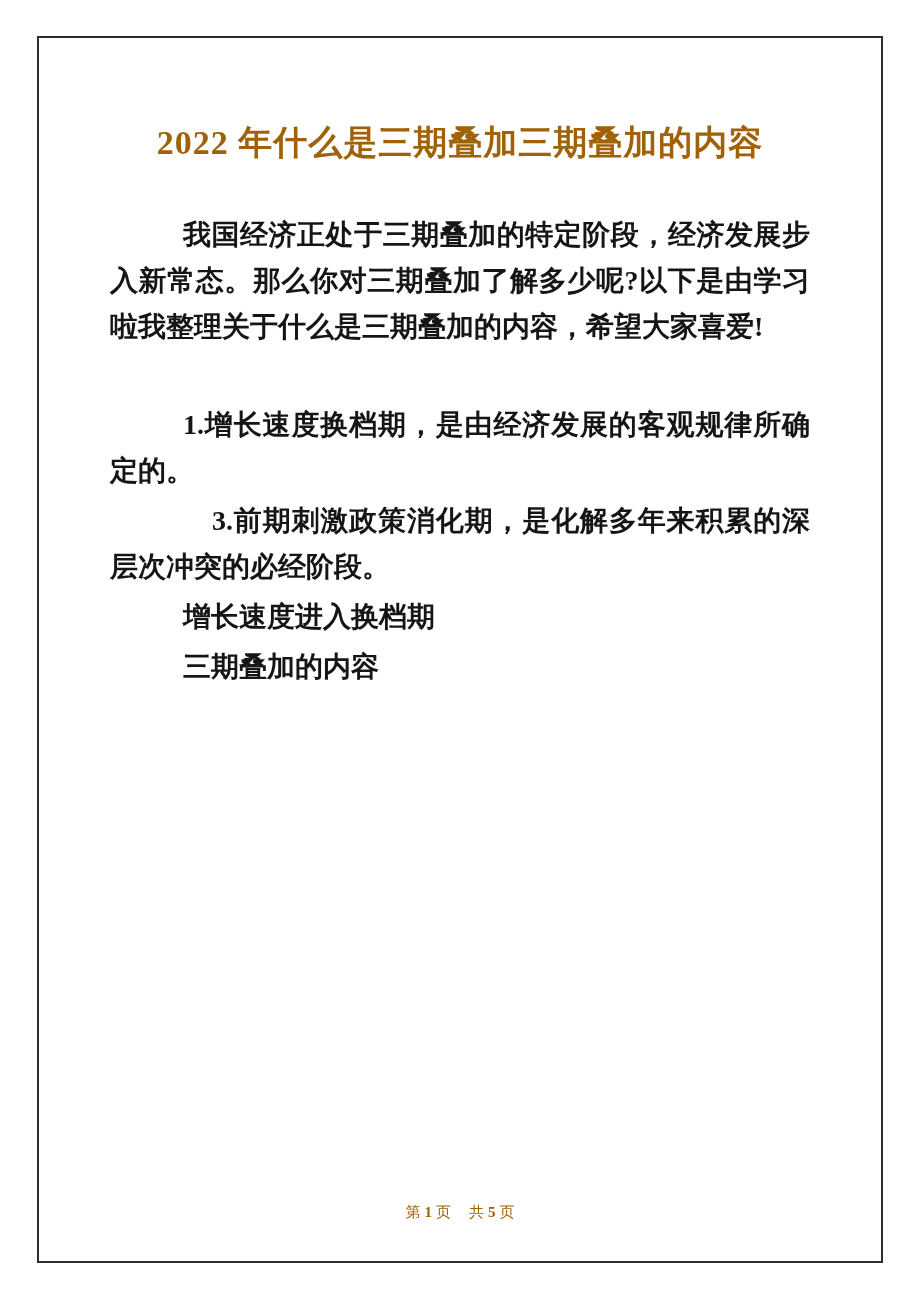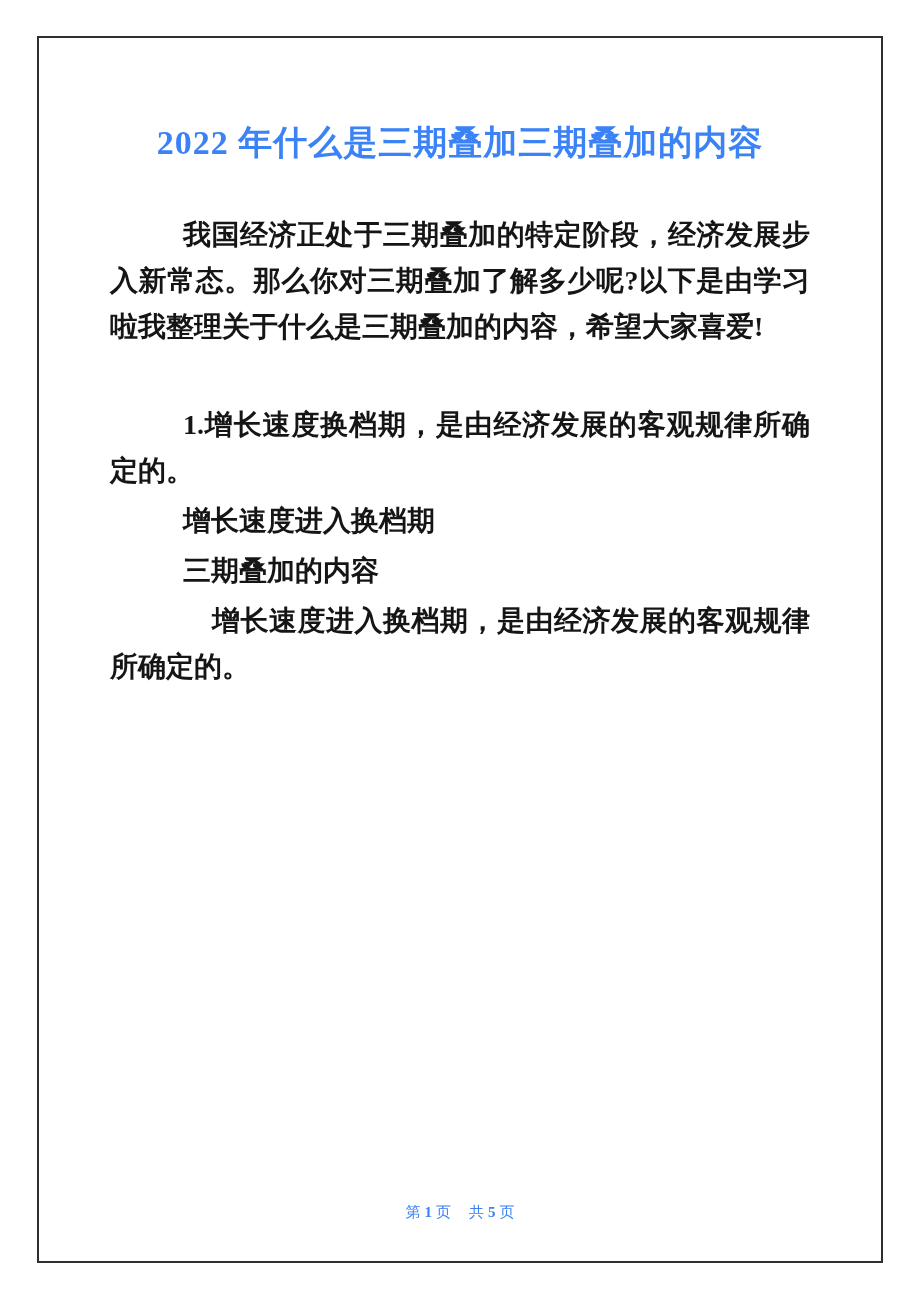--- a/index.html
+++ b/index.html
@@ -27,21 +27,21 @@
     border: 2px solid #2e2e2e;
     background: #ffffff;
     padding: 80px 71px 0 71px;
   }
   .doc-title {
     margin: 0 0 44px 0;
     font-size: 34px;
     font-weight: bold;
     line-height: 50px;
     text-align: center;
-    color: #3b82f6;
+    color: #a16207;
     letter-spacing: 1px;
   }
   .para {
     margin: 0 0 4px 0;
     font-size: 28px;
     line-height: 46px;
     text-align: justify;
     color: #151515;
     font-weight: bold;
   }
@@ -49,45 +49,45 @@
   .indent-b { text-indent: 102px; }
   .intro-gap { margin-bottom: 52px; }
   .footer {
     position: absolute;
     left: 0;
     right: 0;
     bottom: 40px;
     text-align: center;
     font-size: 15px;
     line-height: 18px;
-    color: #3b82f6;
+    color: #a16207;
   }
   .footer .num { font-weight: bold; padding: 0 4px; }
   .footer .total-prefix { margin-left: 18px; }
 </style>
 </head>
 <body>
 
 <div class="canvas">
   <div class="page">
 
     <h1 class="doc-title">2022 年什么是三期叠加三期叠加的内容</h1>
 
     <p class="para indent-a intro-gap">我国经济正处于三期叠加的特定阶段，经济发展步入新常态。那么你对三期叠加了解多少呢?以下是由学习啦我整理关于什么是三期叠加的内容，希望大家喜爱!</p>
 
 
     <p class="para indent-a">1.增长速度换档期，是由经济发展的客观规律所确定的。</p>
 
 
+    <p class="para indent-b">3.前期刺激政策消化期，是化解多年来积累的深层次冲突的必经阶段。</p>
 
     <p class="para indent-a">增长速度进入换档期</p>
 
     <p class="para indent-a">三期叠加的内容</p>
 
-    <p class="para indent-b">增长速度进入换档期，是由经济发展的客观规律所确定的。</p>
 
 
     <div class="footer">
       <span>第</span><span class="num">1</span><span>页</span><span class="total-prefix">共</span><span class="num">5</span><span>页</span>
     </div>
 
   </div>
 </div>
 
 </body></html>

